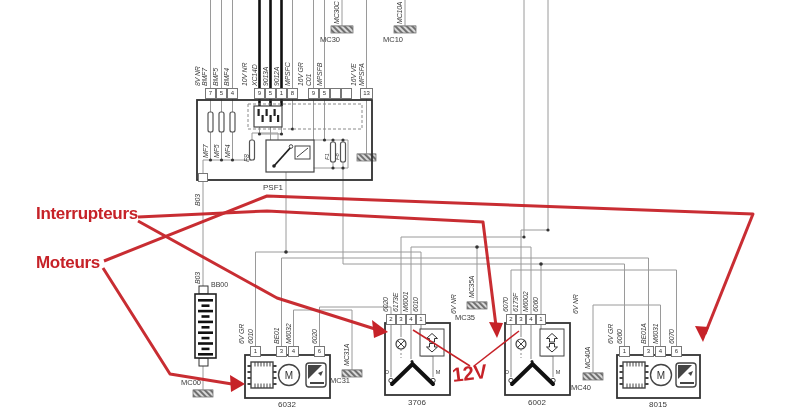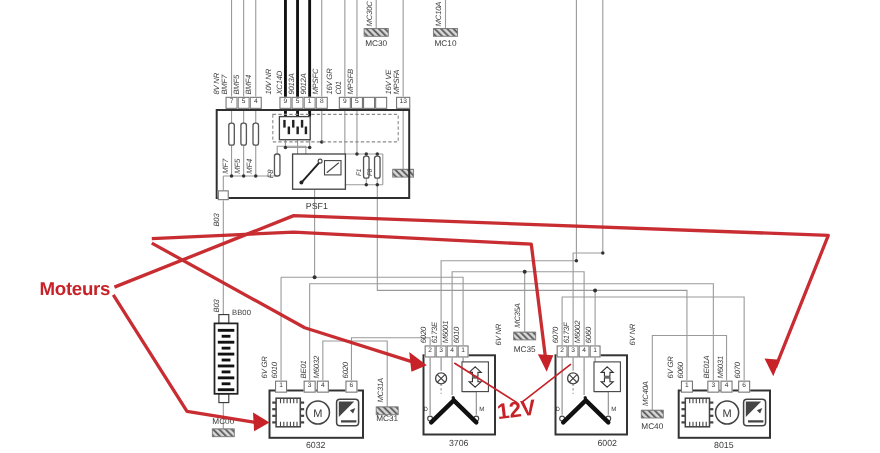--- a/index.html
+++ b/index.html
@@ -2,21 +2,21 @@
 <html><head>
 <meta charset="utf-8">
 <style>
   html,body{margin:0;padding:0;background:#fff;}
   #canvas{position:relative;width:800px;height:412px;background:#fff;overflow:hidden;
     font-family:"Liberation Sans","DejaVu Sans",sans-serif;}
   #wires,#redlayer{position:absolute;left:0;top:0;}
   #redlayer{pointer-events:none;}
   .vl{position:absolute;font-size:7px;line-height:8px;height:8px;color:#3a3a3a;white-space:nowrap;
       transform:rotate(-90deg);transform-origin:0 100%;letter-spacing:-0.2px;}
-  .hl{position:absolute;font-size:7.5px;line-height:9px;color:#3a3a3a;width:44px;text-align:center;white-space:nowrap;}
+  .hl{position:absolute;font-size:7.5px;line-height:9px;color:#3a3a3a;width:44px;white-space:nowrap;}
   .hl2{position:absolute;font-size:7px;line-height:8px;color:#3a3a3a;white-space:nowrap;}
   .cid{position:absolute;font-size:8px;line-height:9px;color:#3a3a3a;width:60px;text-align:center;}
   .big{font-size:8px;width:50px;}
   .pin{position:absolute;box-sizing:border-box;height:11px;border:1px solid #777;background:#fff;
        font-size:6px;line-height:9px;text-align:center;color:#333;}
   .redtxt{position:absolute;color:#c62228;font-weight:bold;font-size:17px;letter-spacing:-0.3px;white-space:nowrap;}
   .redtxt.v12{font-size:20px;transform:rotate(-7deg);}
   svg text{font-family:"Liberation Sans","DejaVu Sans",sans-serif;fill:#333;}
 </style>
 </head>
@@ -290,37 +290,38 @@
 <span class="hl" style="left:320px;top:35px">MC30</span>
 <span class="hl" style="left:383px;top:35px">MC10</span>
 <span class="hl" style="left:330px;top:376px">MC31</span>
 <span class="hl" style="left:455px;top:313px">MC35</span>
 <span class="hl" style="left:571px;top:383px">MC40</span>
 <span class="hl" style="left:181px;top:378px">MC00</span>
 
 <span class="hl big" style="left:263px;top:183px">PSF1</span>
 <span class="cid" style="left:257px;top:400px">6032</span>
 <span class="cid" style="left:387px;top:398px">3706</span>
-<span class="cid" style="left:522px;top:398px">6002</span>
+<span class="cid" style="left:507px;top:398px">6002</span>
 <span class="cid" style="left:628px;top:400px">8015</span>
 
 <svg id="redlayer" width="800" height="412">
   <g stroke="#c62228" stroke-width="3" fill="none" stroke-linejoin="round" opacity="0.95">
     <polyline points="138,217 267,211 483,222 496,326"></polyline>
     <polyline points="138,221 277,298 375,329"></polyline>
     <polyline points="104,261 267,196 753,214 705,334"></polyline>
     <polyline points="103,268 170,374 232,384"></polyline>
   </g>
   <g stroke="#c62228" stroke-width="1.5" fill="none">
     <line x1="470" y1="366" x2="413" y2="330"></line>
     <line x1="474" y1="366" x2="519" y2="331"></line>
   </g>
   <g fill="#c62228">
     <polygon points="489,322 503,323 497,338"></polygon>
     <polygon points="372,320 374,338 388,332"></polygon>
     <polygon points="695,326 709,327 703,342"></polygon>
     <polygon points="230,375 231,392 245,384"></polygon>
   </g>
 </svg>
+<span class="redtxt" style="left:36px;top:204px">Interrupteurs</span>
 <span class="redtxt" style="left:36px;top:253px">Moteurs</span>
 <span class="redtxt v12" style="left:452px;top:362px">12V</span>
 
 </div>
 
 </body></html>

